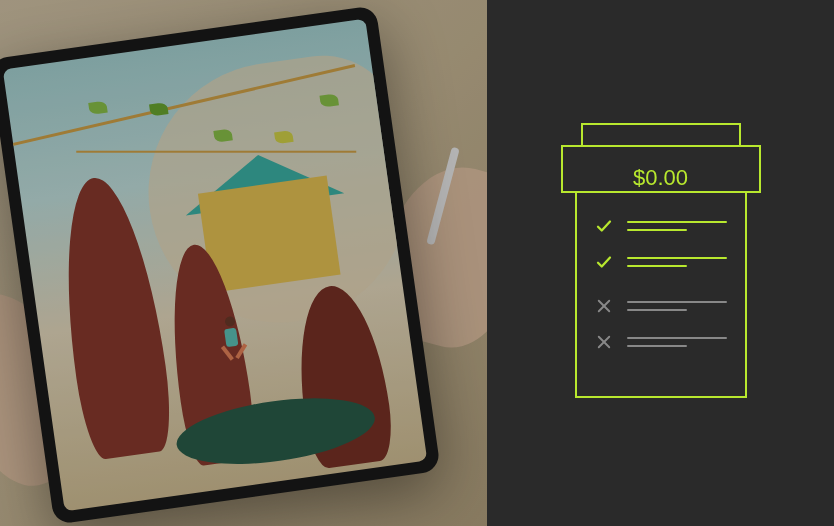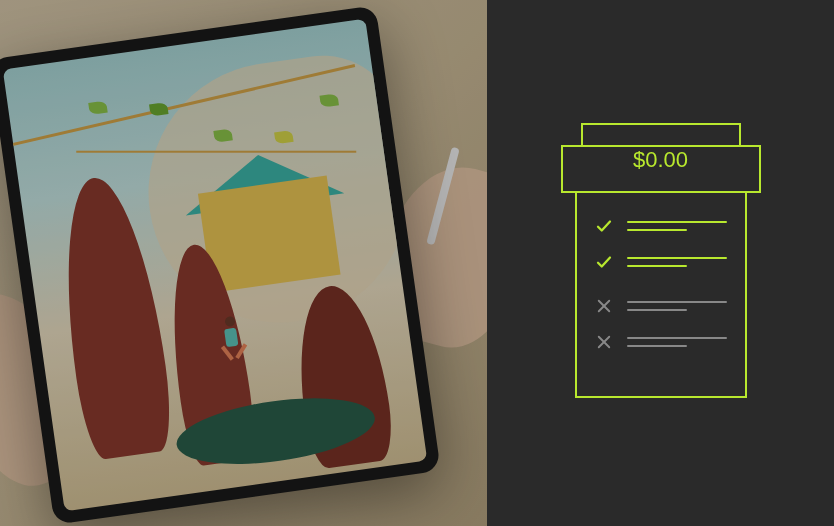--- a/index.html
+++ b/index.html
@@ -214,21 +214,21 @@
       border-bottom: none;
     }
     .receipt-header {
       position: absolute;
       top: 22px;
       left: 0;
       width: 200px;
       height: 48px;
       border: 2px solid #b8e82e;
       display: flex;
-      align-items: flex-start;
+      align-items: flex-end;
       justify-content: center;
     }
     .receipt-price {
       color: #b8e82e;
       font-size: 22px;
       font-weight: 500;
     }
     .receipt-body {
       position: absolute;
       top: 70px;

